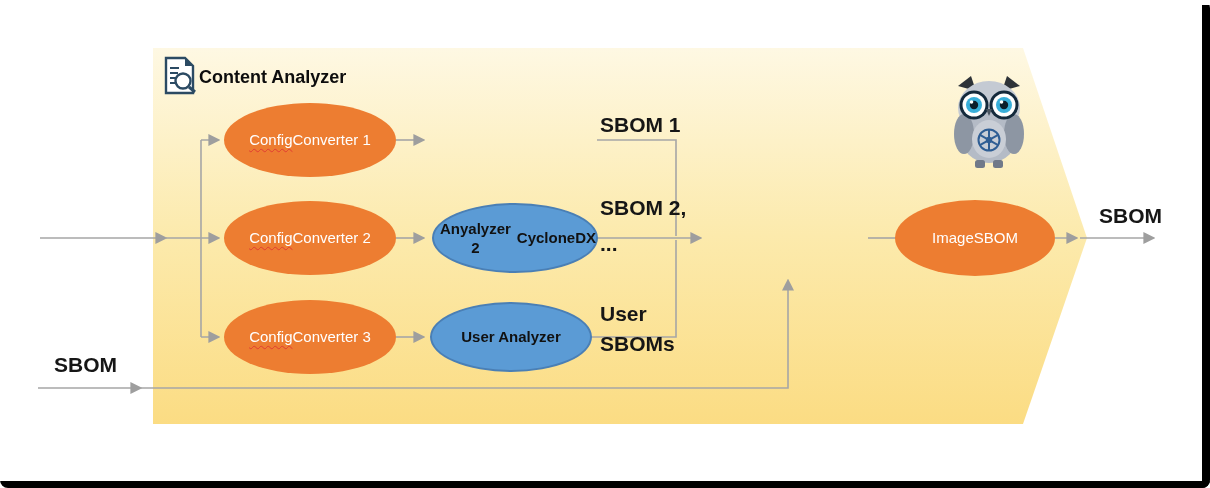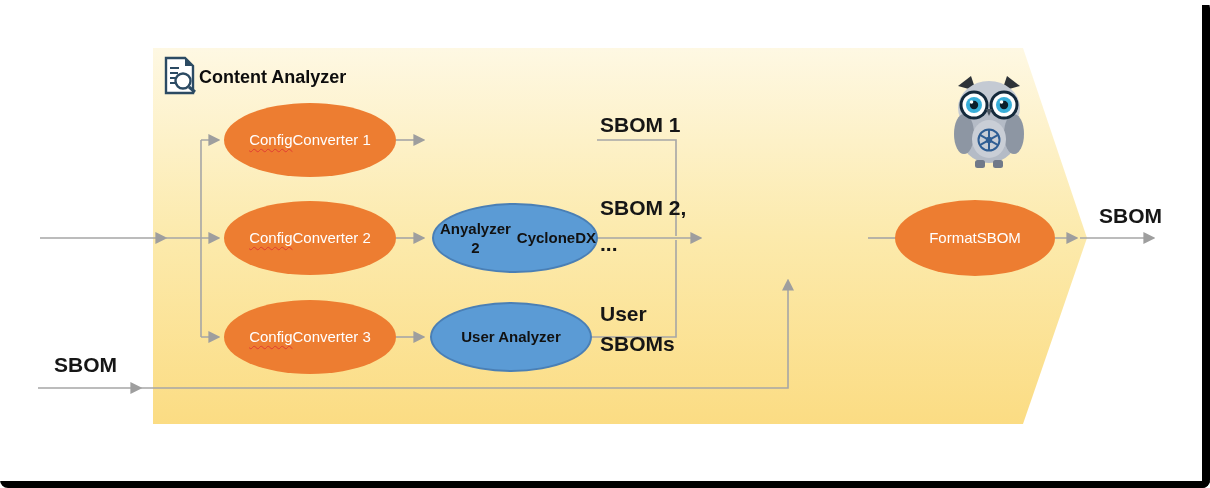--- a/index.html
+++ b/index.html
@@ -146,21 +146,21 @@
     <span>User Analyzer</span>
   </div>
 
   <div class="lbl" style="left:600px;top:113px">SBOM 1</div>
   <div class="lbl" style="left:600px;top:190px;line-height:1.7">SBOM 2,
 ...</div>
   <div class="lbl" style="left:600px;top:299px;line-height:1.45">User
 SBOMs</div>
 
   <div class="node proc" style="left:895px;top:200px;width:160px;height:76px">
-    <span>Format</span>
+    <span>Image</span>
     <span>SBOM</span>
   </div>
 
   <div class="lbl" style="left:1099px;top:204px">SBOM</div>
 
   <div class="frame-bottom"></div>
   <div class="frame-right"></div>
 
 </div>
 

